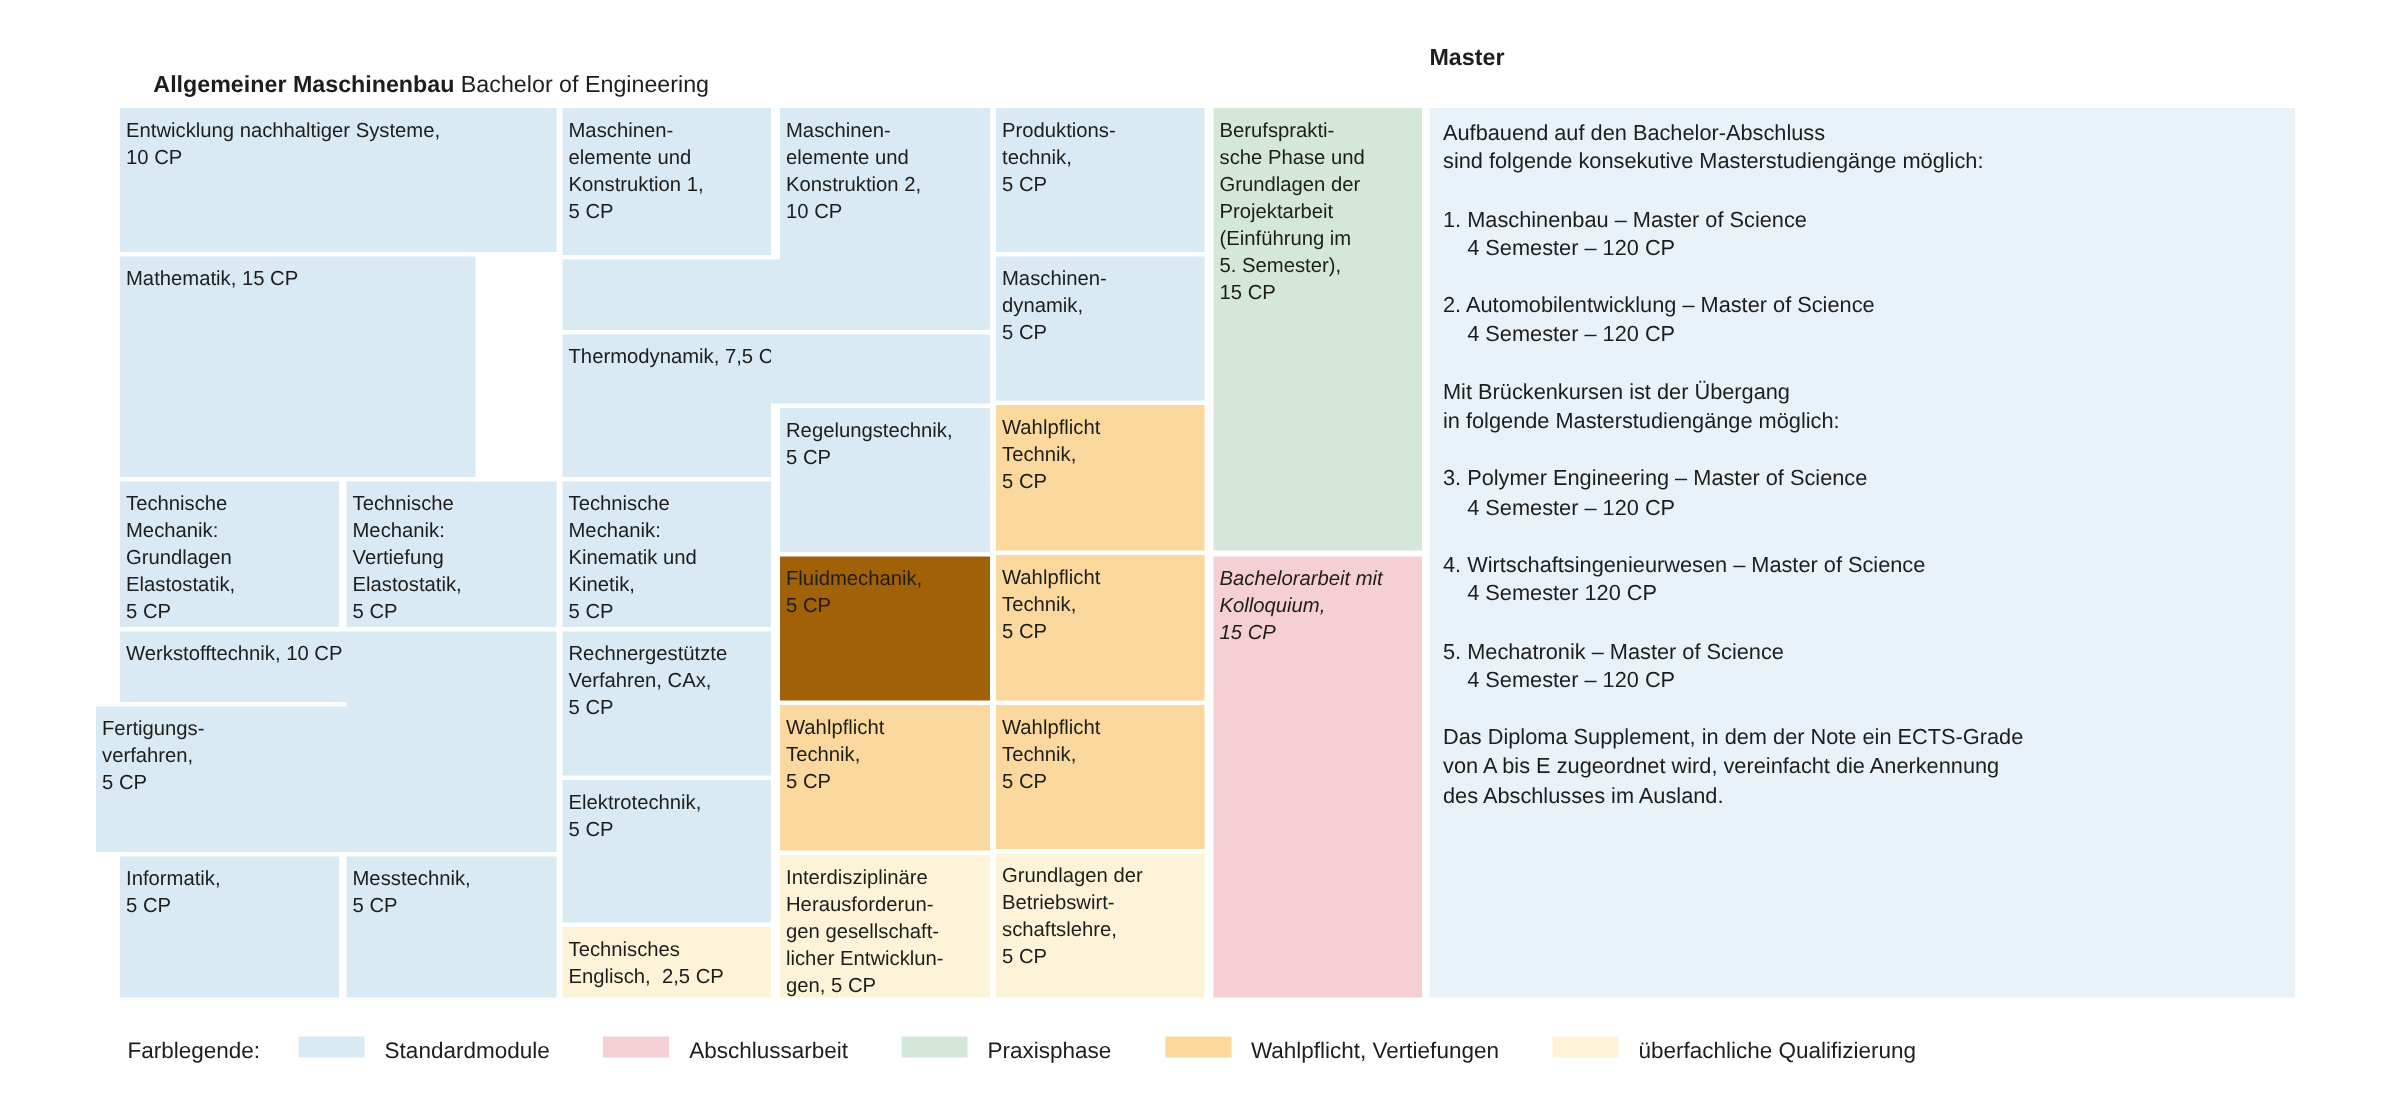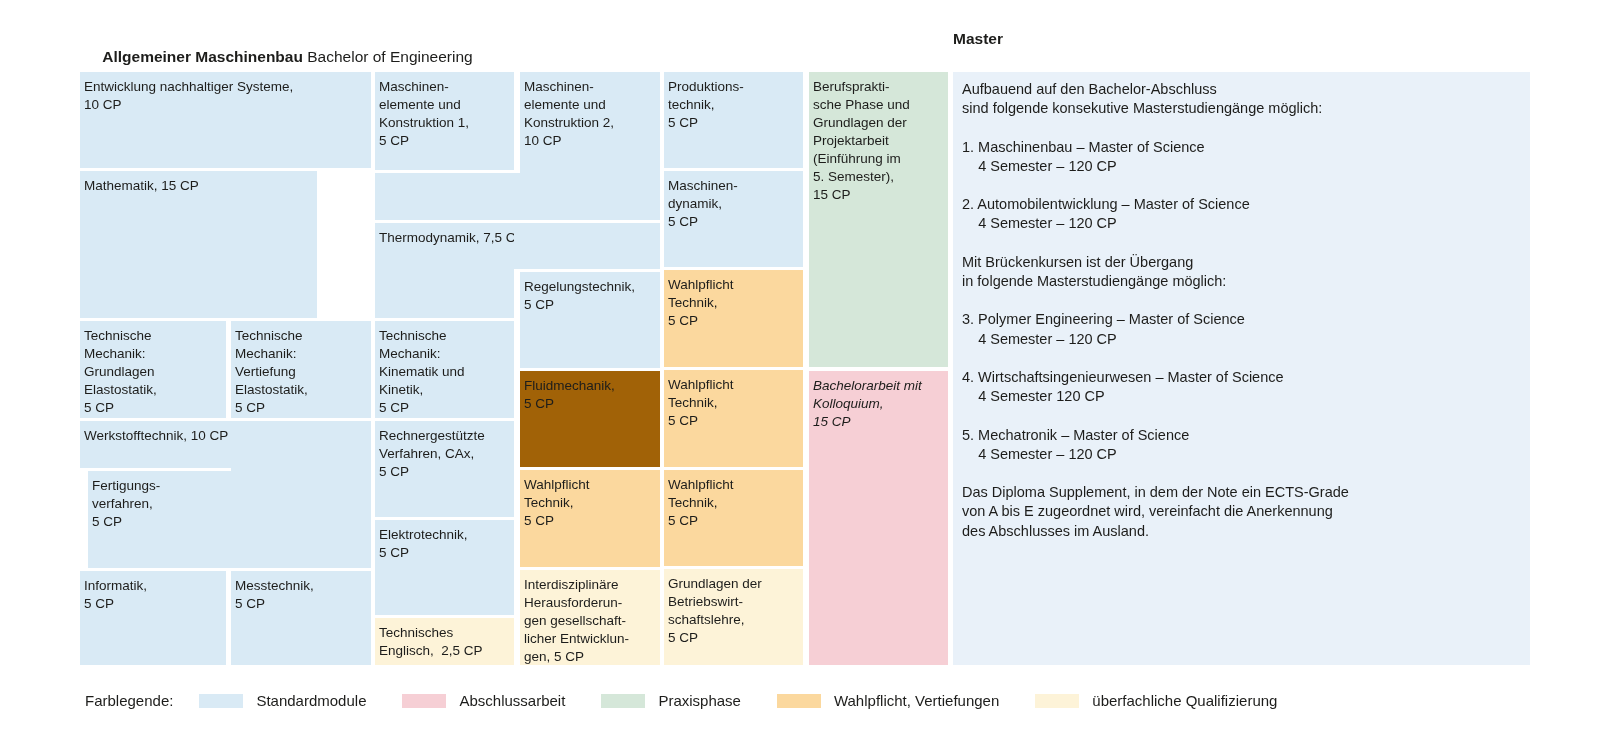--- a/index.html
+++ b/index.html
@@ -49,21 +49,21 @@
   .footer-note{
     position:absolute;left:85px;top:671px;
     font-size:15px;line-height:19px;white-space:pre;
   }
   .legend-row{
     position:absolute;left:85px;top:691px;
     display:flex;align-items:center;
     font-size:15px;line-height:19px;
   }
   .legend-title{margin-right:26px;white-space:pre;}
-  .legend-item{display:flex;align-items:center;margin-right:36px;white-space:pre;}
+  .legend-item{display:flex;align-items:flex-start;margin-right:36px;white-space:pre;}
   .legend-swatch{
     width:44px;height:14px;margin-right:13px;flex:0 0 44px;
   }
 </style>
 </head>
 <body>
 
 <div class="canvas">
 
   <div class="title">
@@ -82,21 +82,21 @@
 Grundlagen
 Elastostatik,
 5 CP</div>
       <div class="block" style="left: 231px; top: 321px; width: 140px; height: 97px; background: rgb(217, 234, 245);">Technische
 Mechanik:
 Vertiefung
 Elastostatik,
 5 CP</div>
       <div class="block" style="left: 80px; top: 421px; width: 291px; height: 47px; background: rgb(217, 234, 245);">Werkstofftechnik, 10 CP</div>
       <div class="block" style="left: 231px; top: 468px; width: 140px; height: 100px; background: rgb(217, 234, 245);"></div>
-      <div class="block" style="left: 88px; top: 471px; width: 168px; height: 97px; background: rgb(217, 234, 245);">Fertigungs-
+      <div class="block" style="left: 64px; top: 471px; width: 168px; height: 97px; background: rgb(217, 234, 245);">Fertigungs-
 verfahren,
 5 CP</div>
       <div class="block" style="left: 80px; top: 571px; width: 146px; height: 94px; background: rgb(217, 234, 245);">Informatik,
 5 CP</div>
       <div class="block" style="left: 231px; top: 571px; width: 140px; height: 94px; background: rgb(217, 234, 245);">Messtechnik,
 5 CP</div>
       <div class="block" style="left: 375px; top: 72px; width: 139px; height: 98px; background: rgb(217, 234, 245);">Maschinen-
 elemente und
 Konstruktion 1,
 5 CP</div>

